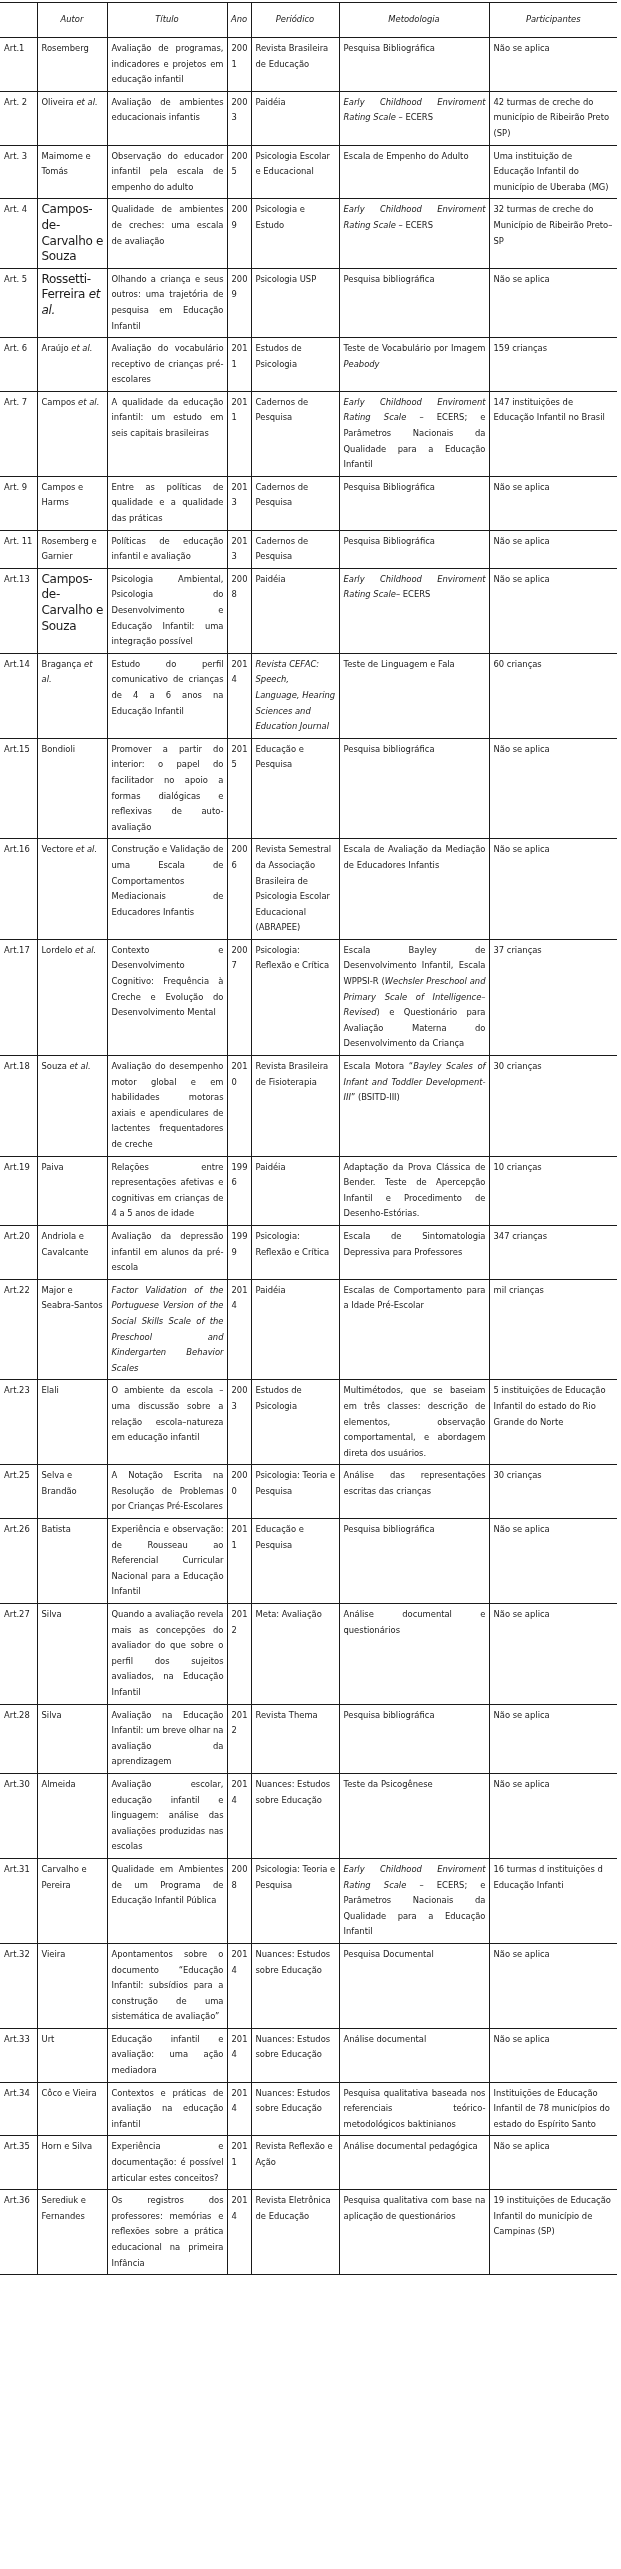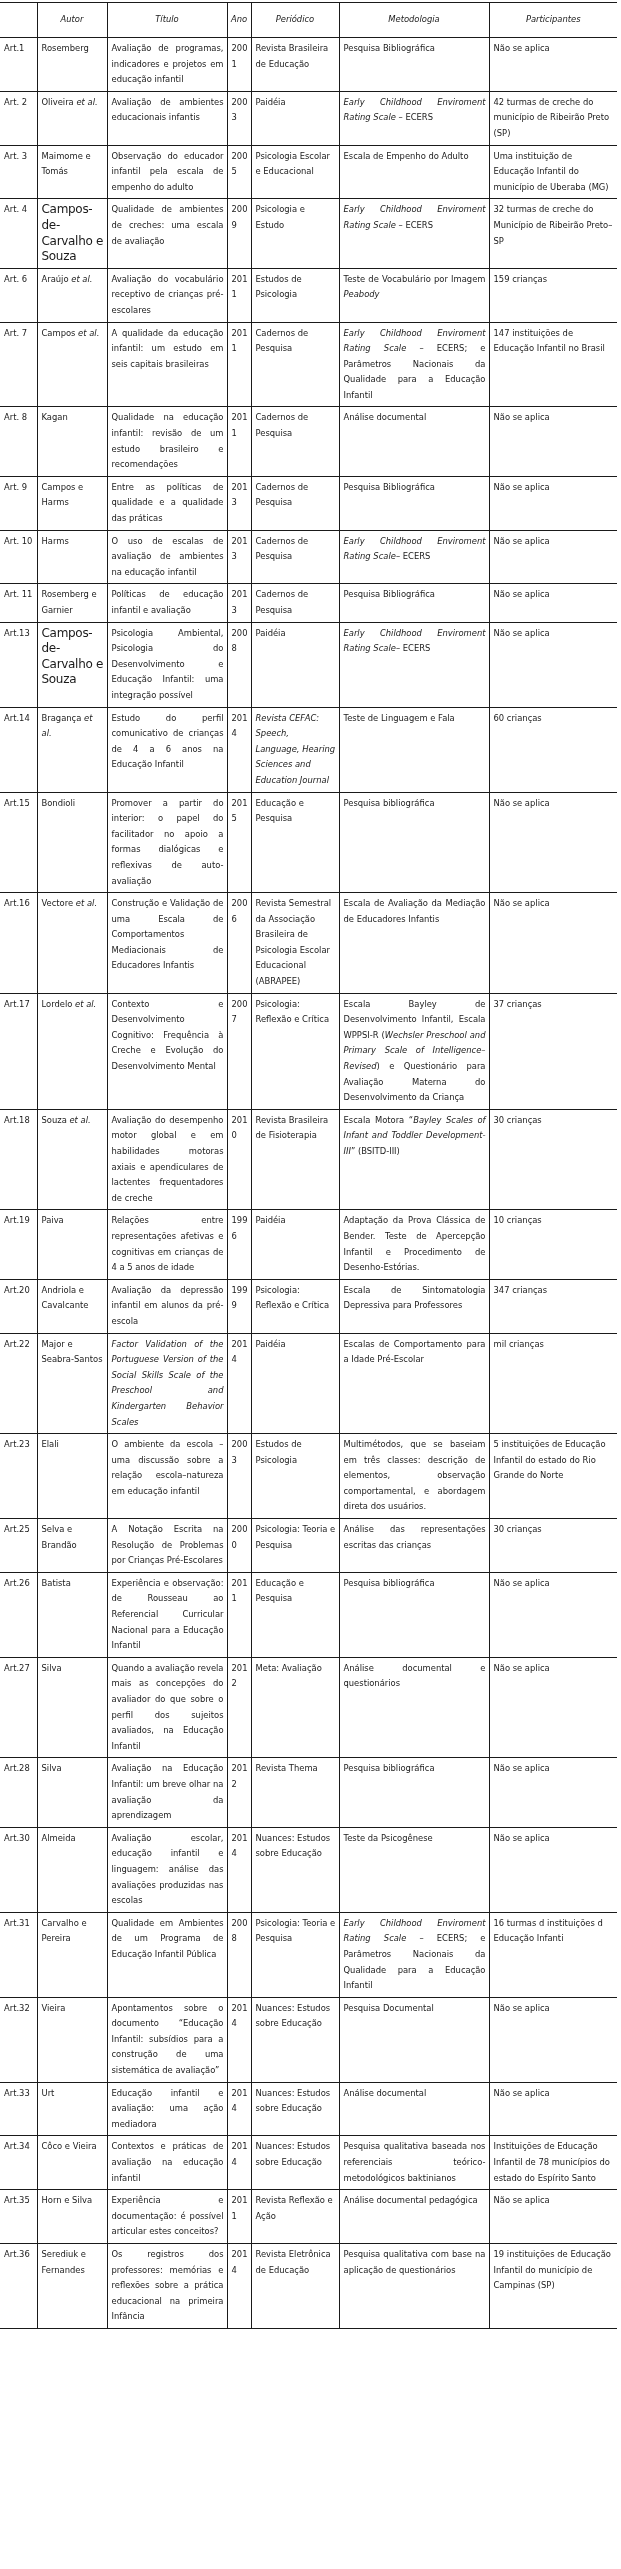--- a/index.html
+++ b/index.html
@@ -84,62 +84,53 @@
       <tr>
         <td>Art. 4</td>
         <td class="sm">Campos-de-Carvalho e Souza</td>
         <td class="j">Qualidade de ambientes de creches: uma escala de avaliação</td>
         <td>2009</td>
         <td>Psicologia e Estudo</td>
         <td class="j"><span class="it">Early Childhood Enviroment Rating Scale</span> – ECERS</td>
         <td>32 turmas de creche do Município de Ribeirão Preto–SP</td>
       </tr>
       <tr>
+        <td>Art. 5</td>
+        <td class="sm">Rossetti-Ferreira <span class="it">et al.</span></td>
+        <td class="j">Olhando a criança e seus outros: uma trajetória de pesquisa em Educação Infantil</td>
+        <td>2009</td>
+        <td>Psicologia USP</td>
+        <td class="j">Pesquisa bibliográfica</td>
+        <td>Não se aplica</td>
+      </tr>
+      <tr>
         <td>Art. 6</td>
         <td>Araújo <span class="it">et al.</span></td>
         <td class="j">Avaliação do vocabulário receptivo de crianças pré-escolares</td>
         <td>2011</td>
         <td>Estudos de Psicologia</td>
         <td class="j">Teste de Vocabulário por Imagem <span class="it">Peabody</span></td>
         <td>159 crianças</td>
       </tr>
       <tr>
         <td>Art. 7</td>
         <td>Campos <span class="it">et al.</span></td>
         <td class="j">A qualidade da educação infantil: um estudo em seis capitais brasileiras</td>
         <td>2011</td>
         <td>Cadernos de Pesquisa</td>
         <td class="j"><span class="it">Early Childhood Enviroment Rating Scale</span> – ECERS; e Parâmetros Nacionais da Qualidade para a Educação Infantil</td>
         <td>147 instituições de Educação Infantil no Brasil</td>
       </tr>
       <tr>
-        <td>Art. 8</td>
-        <td>Kagan</td>
-        <td class="j">Qualidade na educação infantil: revisão de um estudo brasileiro e recomendações</td>
-        <td>2011</td>
-        <td>Cadernos de Pesquisa</td>
-        <td class="j">Análise documental</td>
-        <td>Não se aplica</td>
-      </tr>
-      <tr>
         <td>Art. 9</td>
         <td>Campos e Harms</td>
         <td class="j">Entre as políticas de qualidade e a qualidade das práticas</td>
         <td>2013</td>
         <td>Cadernos de Pesquisa</td>
         <td class="j">Pesquisa Bibliográfica</td>
-        <td>Não se aplica</td>
-      </tr>
-      <tr>
-        <td>Art. 10</td>
-        <td>Harms</td>
-        <td class="j">O uso de escalas de avaliação de ambientes na educação infantil</td>
-        <td>2013</td>
-        <td>Cadernos de Pesquisa</td>
-        <td class="j"><span class="it">Early Childhood Enviroment Rating Scale</span>– ECERS</td>
         <td>Não se aplica</td>
       </tr>
       <tr>
         <td>Art. 11</td>
         <td>Rosemberg e Garnier</td>
         <td class="j">Políticas de educação infantil e avaliação</td>
         <td>2013</td>
         <td>Cadernos de Pesquisa</td>
         <td class="j">Pesquisa Bibliográfica</td>
         <td>Não se aplica</td>

